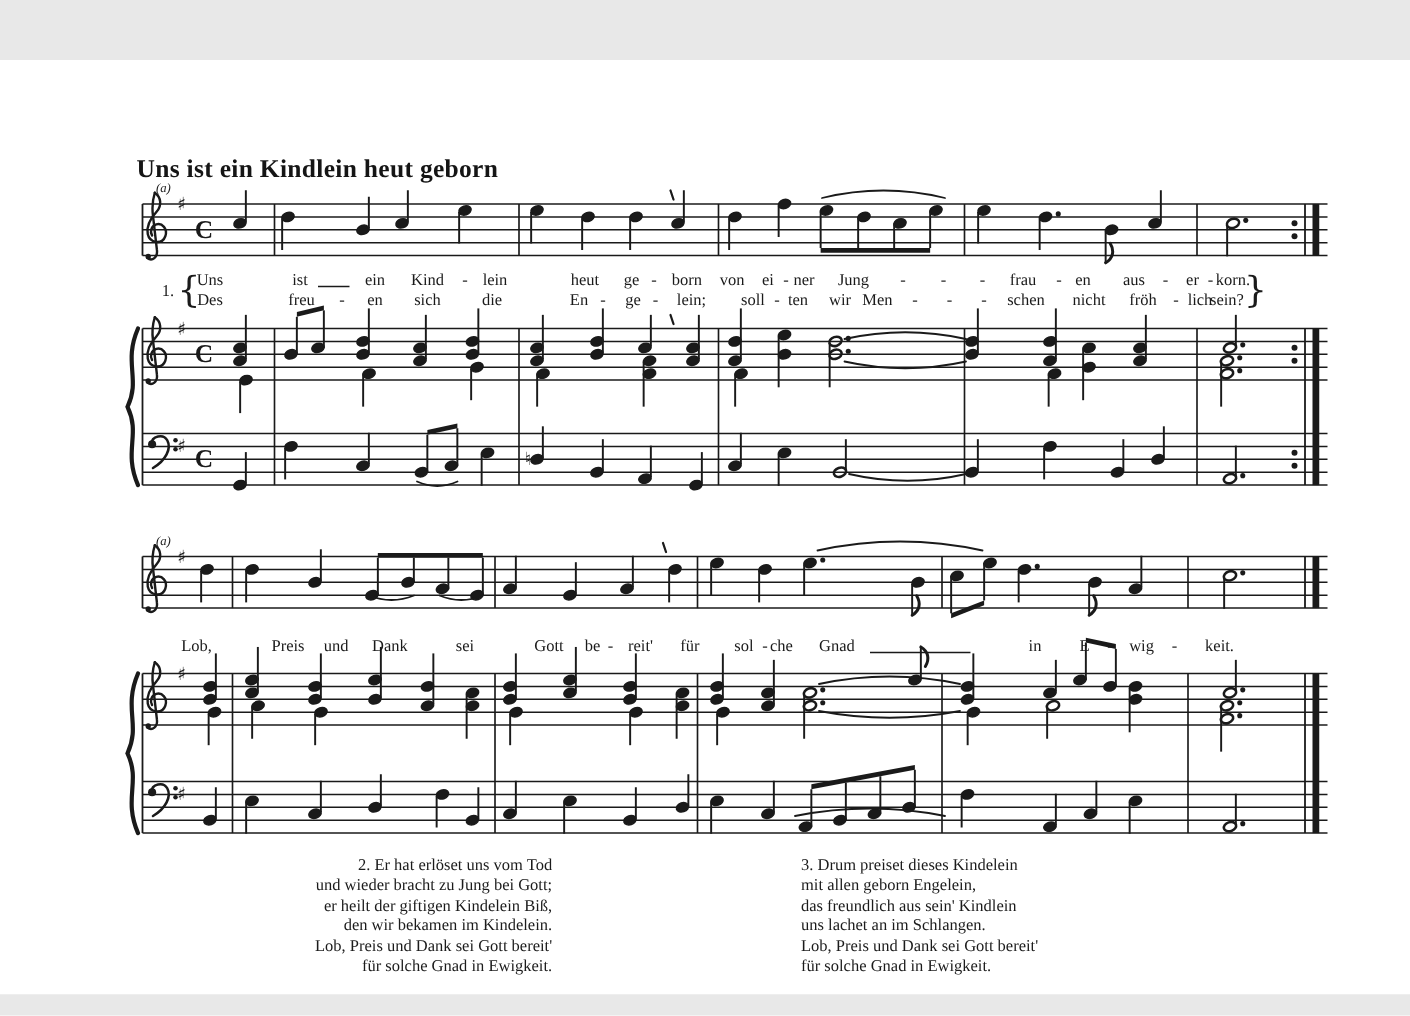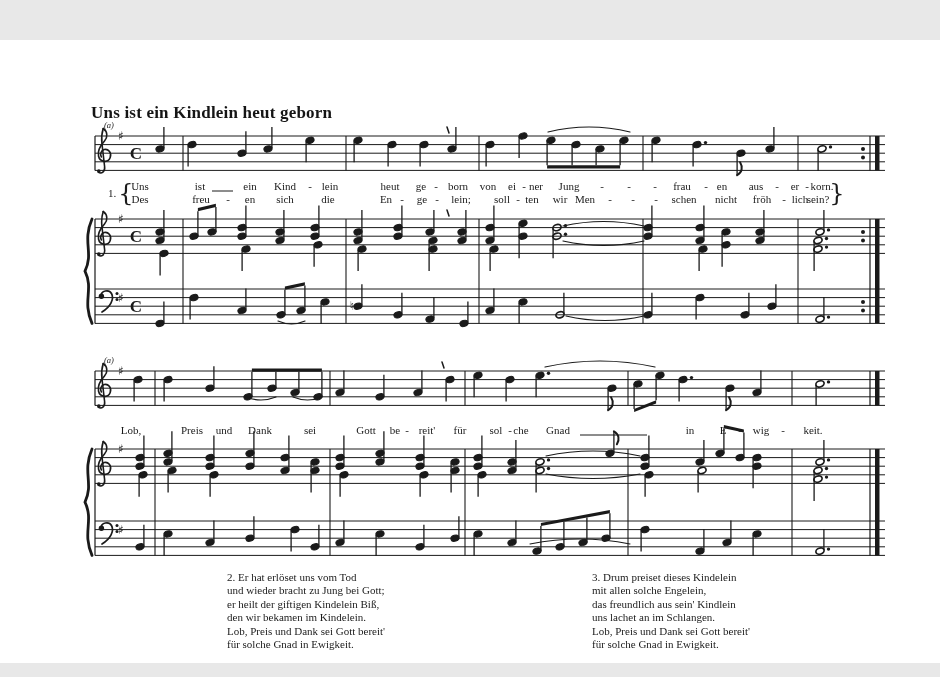--- a/index.html
+++ b/index.html
@@ -2,22 +2,22 @@
 <html><head>
 <meta charset="utf-8">
 <style>
   html,body{margin:0;padding:0;background:#e8e8e8;}
   .page{position:relative;width:940px;height:623px;background:#ffffff;overflow:hidden;
         font-family:"Liberation Serif","DejaVu Serif",serif;color:#1a1a1a;margin-top:40px;}
   .title{position:absolute;left:91px;top:63px;font-size:17px;font-weight:bold;
          letter-spacing:.2px;color:#151515;}
   #score{position:absolute;left:0;top:0;}
   .verse{position:absolute;top:531px;font-size:11px;line-height:13.4px;color:#1b1b1b;}
-  .verse.v2{left:227px;}
-  .verse.v3{left:592px;}
+  .verse.v2{left:210px;text-align:right;}
+  .verse.v3{left:534px;}
   .verse div{white-space:nowrap;}
 </style>
 </head>
 <body>
 
 <div class="page">
   <div class="title">Uns ist ein Kindlein heut geborn</div>
 
   <svg id="score" width="940" height="677" viewBox="0 0 940 677">
       <line x1="95" y1="96" x2="885" y2="96" stroke="#1a1a1a" stroke-width="1"></line>
@@ -572,19 +572,19 @@
     <div>2. Er hat erlöset uns vom Tod</div>
     <div>und wieder bracht zu Jung bei Gott;</div>
     <div>er heilt der giftigen Kindelein Biß,</div>
     <div>den wir bekamen im Kindelein.</div>
     <div>Lob, Preis und Dank sei Gott bereit'</div>
     <div>für solche Gnad in Ewigkeit.</div>
   </div>
 
   <div class="verse v3">
     <div>3. Drum preiset dieses Kindelein</div>
-    <div>mit allen solche Engelein,</div>
+    <div>mit allen geborn Engelein,</div>
     <div>das freundlich aus sein' Kindlein</div>
     <div>uns lachet an im Schlangen.</div>
     <div>Lob, Preis und Dank sei Gott bereit'</div>
     <div>für solche Gnad in Ewigkeit.</div>
   </div>
 </div>
 
 </body></html>

